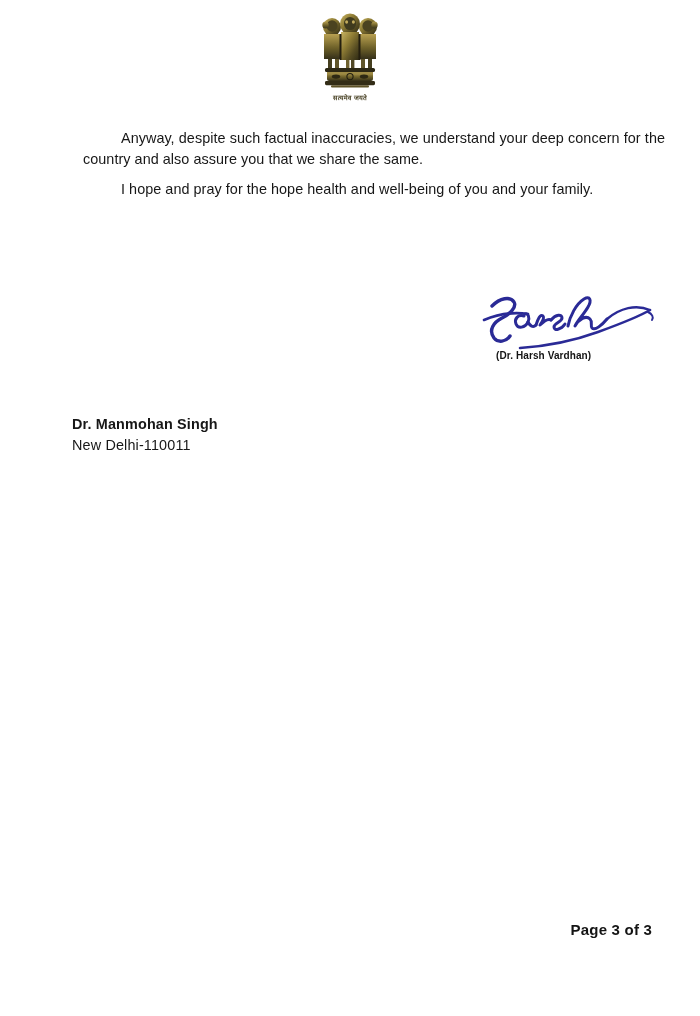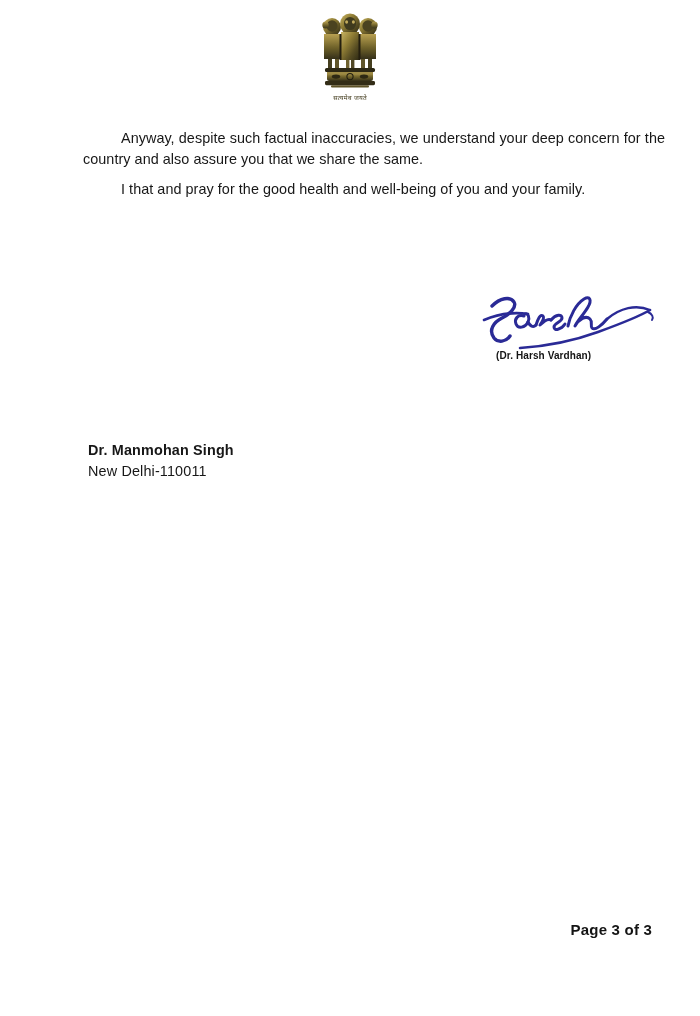--- a/index.html
+++ b/index.html
@@ -25,20 +25,21 @@
   .emblem-wrap {
     position: absolute;
     top: 10px;
     left: 0;
     width: 700px;
     height: 102px;
     display: flex;
     flex-direction: column;
     align-items: center;
     justify-content: flex-start;
+    font-weight: bold;
   }
   .emblem-svg {
     display: block;
     width: 60px;
     height: 84px;
   }
   .emblem-motto {
     font-family: "DejaVu Sans", sans-serif;
     font-size: 6.5px;
     letter-spacing: 0.2px;
@@ -93,23 +94,22 @@
     font-weight: bold;
     letter-spacing: 0.1px;
     color: #141414;
     white-space: nowrap;
   }
 
   
   .addressee {
     position: absolute;
     left: 72px;
-    top: 440px;
+    top: 414px;
     width: 340px;
-    margin-left: 16px;
   }
   .addressee-line {
     font-size: 14.4px;
     line-height: 21px;
     color: #171717;
     letter-spacing: 0.15px;
     white-space: nowrap;
   }
   .addressee-line.bold {
     font-weight: bold;
@@ -189,21 +189,21 @@
       <ellipse cx="44" cy="66.6" rx="4.2" ry="2.1" fill="#2e2914"></ellipse>
 
       <rect x="5" y="71" width="50" height="4.2" rx="1.4" fill="#332d17"></rect>
       <rect x="11" y="75.2" width="38" height="2.4" rx="1" fill="#5d5228"></rect>
     </svg>
     <div class="emblem-motto">सत्यमेव जयते</div>
   </div>
 
   <div class="body-text">
     <p class="para">Anyway, despite such factual inaccuracies, we understand your deep concern for the country and also assure you that we share the same.</p>
-    <p class="para no-justify">I that and pray for the good health and well-being of you and your family.</p>
+    <p class="para no-justify">I hope and pray for the hope health and well-being of you and your family.</p>
   </div>
 
   <div class="sign-block">
     <svg class="sign-svg" viewBox="0 0 185 62" aria-hidden="true">
       <g fill="none" stroke="#2a2a96" stroke-linecap="round" stroke-linejoin="round">
 
         <path d="M12 14 C20 6, 30 4, 34 10 C37 15, 30 22, 22 26 C14 30, 8 38, 14 46 C18 51, 26 50, 30 44" stroke-width="3.4"></path>
 
         <path d="M4 28 C18 22, 34 20, 48 22" stroke-width="2.6"></path>
 

